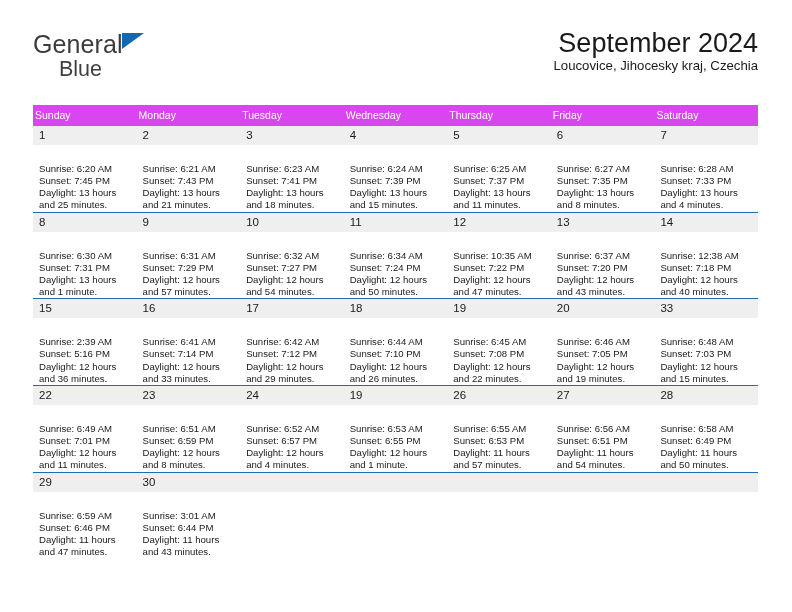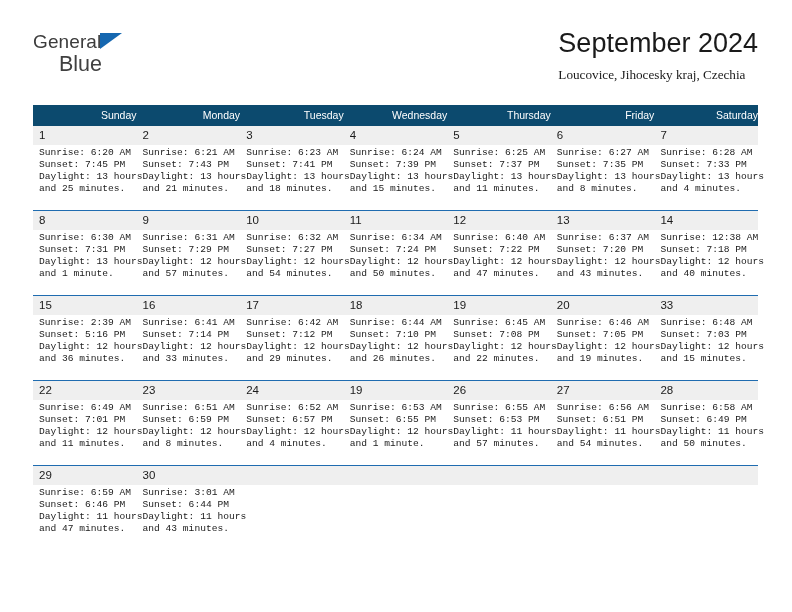--- a/index.html
+++ b/index.html
@@ -31,21 +31,21 @@
     height: 68px;
   }
   .logo {
     position: absolute;
     left: 0;
     top: 4px;
     width: 220px;
     height: 56px;
   }
   .logo-general {
-    font-size: 19px;
+    font-size: 25px;
     color: #3c3c3c;
     letter-spacing: 0.1px;
     line-height: 1;
     display: inline-block;
   }
   .logo-triangle {
     display: inline-block;
     width: 0;
     height: 0;
     border-top: 16px solid #1567b0;
@@ -59,53 +59,51 @@
     font-size: 21.5px;
     color: #404040;
     line-height: 1;
     margin-top: 2px;
     margin-left: 26px;
   }
   .title-block {
     position: absolute;
     right: 0;
     top: 0;
-    text-align: left;
+    text-align: right;
   }
   .title-main {
     font-size: 27px;
     color: #1a1a1a;
     line-height: 1.12;
     font-weight: normal;
     white-space: nowrap;
   }
   .title-sub {
     font-size: 13.2px;
     color: #1a1a1a;
-    margin-top: 9px;
     white-space: nowrap;
-    font-family: Liberation Serif, serif;
   }
 
   
   .calendar {
     position: absolute;
     left: 33px;
     top: 105px;
     width: 725px;
     border-collapse: collapse;
     table-layout: fixed;
   }
   .calendar th {
-    background: #0c4a6e;
+    background: #d946ef;
     color: #ffffff;
     font-size: 10.5px;
     font-weight: normal;
-    text-align: right;
-    padding: 4px 0 5px 12px;
+    text-align: left;
+    padding: 4px 0 5px 2px;
     height: 11px;
     border: none;
   }
   .calendar td {
     width: 103.57px;
     vertical-align: top;
     padding: 0;
     border: none;
     border-top: 1.6px solid #1f6cb0;
     background: #ffffff;
@@ -119,25 +117,24 @@
     font-size: 11.5px;
     color: #1a1a1a;
     padding: 3px 0 4px 6px;
     height: 12px;
     line-height: 12px;
   }
   .daynum.blank {
     color: transparent;
   }
   .info {
-    padding: 2px 5px 0 6px;
+    padding: 18px 5px 0 6px;
     font-size: 9.6px;
     line-height: 12.15px;
     color: #1a1a1a;
-    font-family: Liberation Mono, monospace;
   }
   .info div {
     white-space: nowrap;
   }
 </style>
 </head>
 <body>
 
 <div class="page">
 
@@ -268,21 +265,21 @@
           <div class="info">
             <div>Sunrise: 6:34 AM</div>
             <div>Sunset: 7:24 PM</div>
             <div>Daylight: 12 hours</div>
             <div>and 50 minutes.</div>
           </div>
         </td>
         <td>
           <div class="daynum">12</div>
           <div class="info">
-            <div>Sunrise: 6:40 AM</div>
+            <div>Sunrise: 10:35 AM</div>
             <div>Sunset: 7:22 PM</div>
             <div>Daylight: 12 hours</div>
             <div>and 47 minutes.</div>
           </div>
         </td>
         <td>
           <div class="daynum">13</div>
           <div class="info">
             <div>Sunrise: 6:37 AM</div>
             <div>Sunset: 7:20 PM</div>

